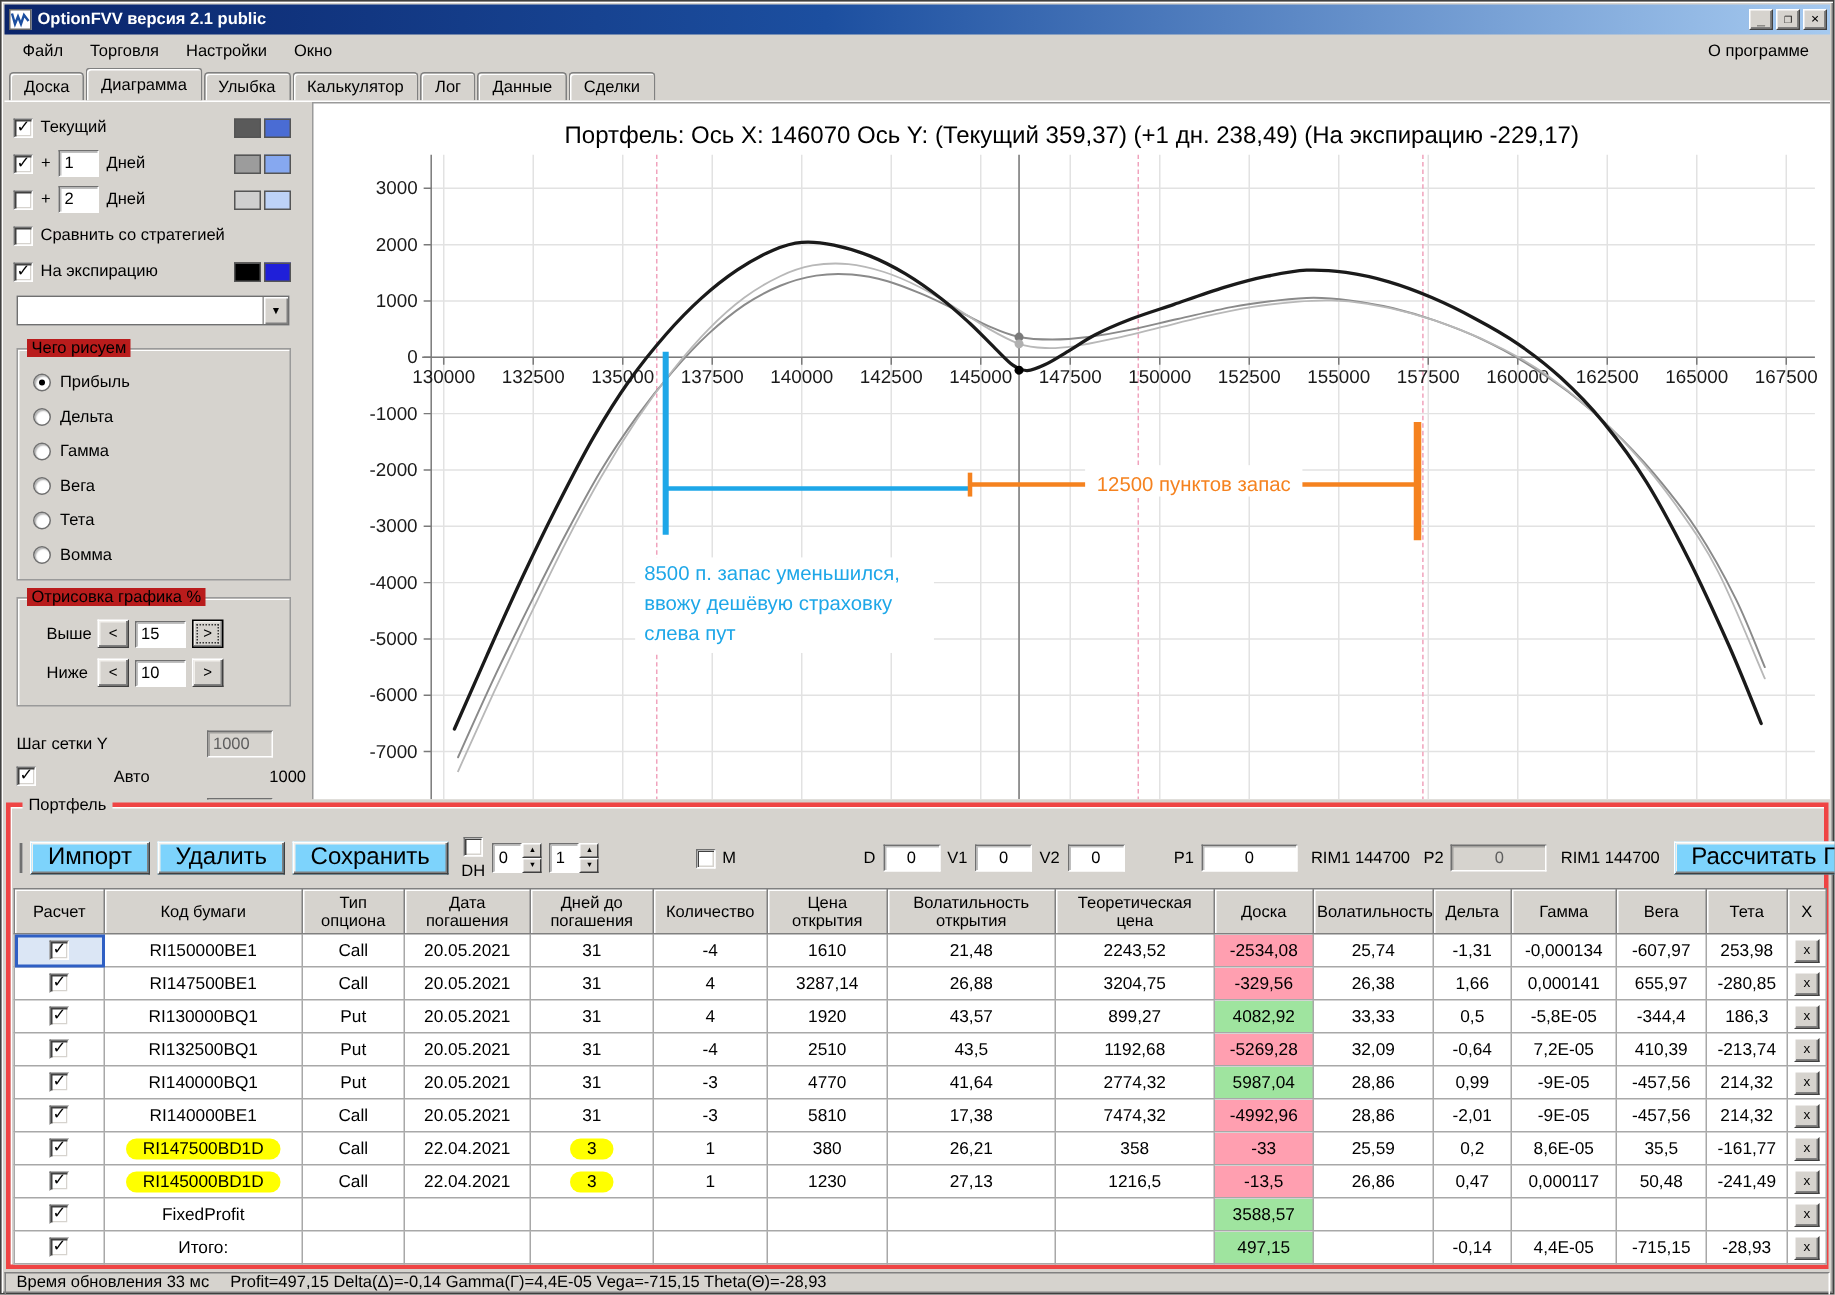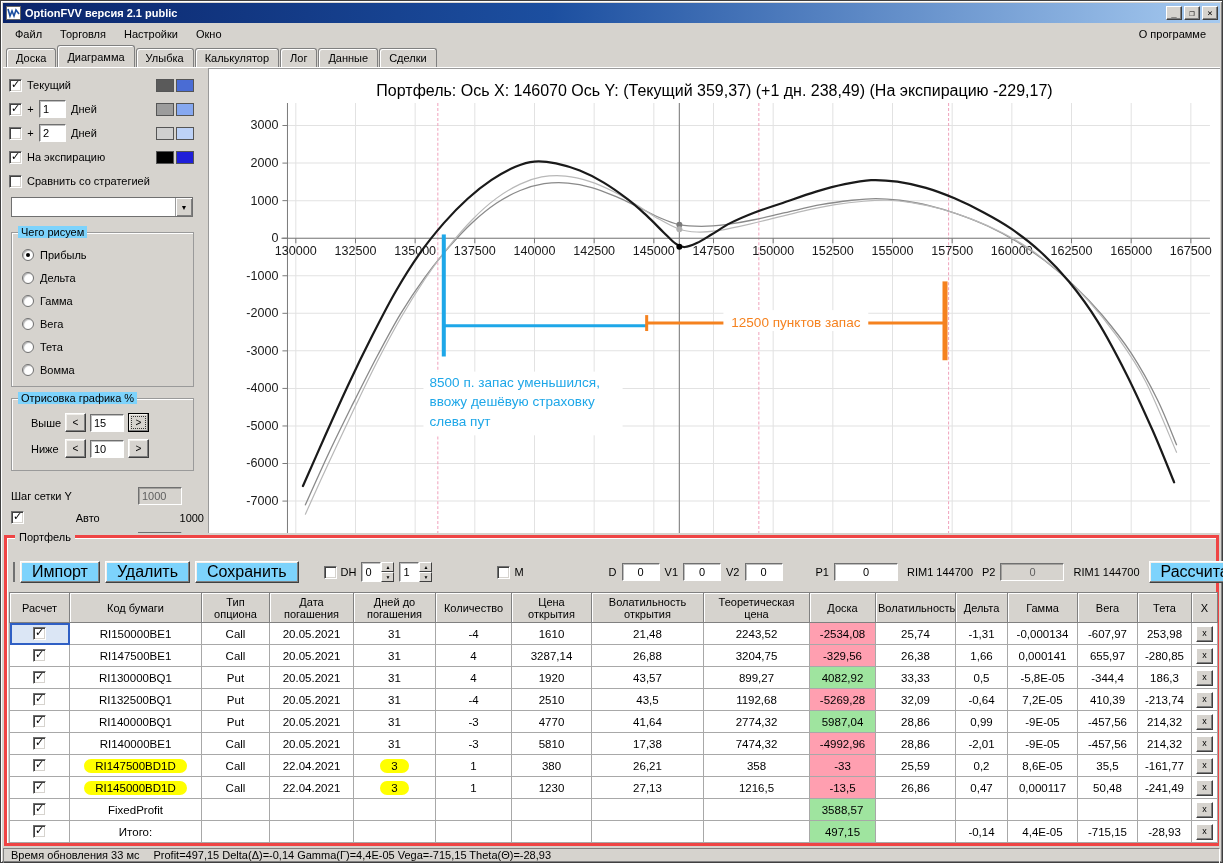--- a/index.html
+++ b/index.html
@@ -32,21 +32,21 @@
   .txt{height:18px;border:1px solid;border-color:#707070 #fff #fff #707070;box-shadow:inset 1px 1px 0 #40404055;background:#fff;padding:1px 3px;font-size:11px;font-family:inherit;}
   .txt.dis{background:#d6d3ce;color:#5f5f5f;}
   .days{width:27px;}
   .w34{width:34px;}.w38{width:38px;}.w44{width:44px;}.w64{width:64px;}
   .tc{text-align:center;}
   .combo{height:20px;background:#fff;border:1px solid #707070;display:inline-flex;align-items:center;overflow:hidden;}
   .combo-text{flex:1;padding:0 4px;white-space:nowrap;}
   .combo-btn{width:17px;align-self:stretch;background:#d6d3ce;border-left:1px solid #9a9a9a;box-shadow:inset 1px 1px 0 #fff,inset -1px -1px 0 #808080;font-size:7px;display:flex;align-items:center;justify-content:center;}
   .panel-combo{width:182px;margin:4px 0 4px 2px;}
   .groupbox{position:relative;border:1px solid #9a9a9a;box-shadow:inset 1px 1px 0 #fff;margin:11px 10px 0 2px;padding:10px 4px 5px 7px;}
-  .group-label{position:absolute;top:-7px;left:6px;background:#7dd3fc;padding:0 3px;white-space:nowrap;}
+  .group-label{position:absolute;top:-7px;left:6px;background:#b91c1c;padding:0 3px;white-space:nowrap;}
   .radio-row{display:flex;align-items:center;gap:6px;height:23px;padding-left:3px;}
   .radio{width:12px;height:12px;border-radius:50%;background:#fff;border:1px solid #707070;box-shadow:inset 1px 1px 1px #40404066;position:relative;flex:0 0 12px;}
   .radio.on::after{content:"";position:absolute;left:3px;top:3px;width:4px;height:4px;border-radius:50%;background:#000;}
   .spin-row{display:flex;align-items:center;gap:4px;margin:4px 12px 7px;}
   .sp-lbl{width:30px;}
   .abtn{width:21px;height:19px;background:#d6d3ce;border:1px solid;border-color:#fff #404040 #404040 #fff;box-shadow:inset -1px -1px 0 #808080,inset 1px 1px 0 #f2f0ec;font-size:10px;line-height:10px;padding:0;font-family:inherit;}
   .abtn.focused{border-color:#000;outline:1px dotted #333;outline-offset:-4px;}
   .grid-row{display:flex;align-items:center;justify-content:space-between;margin:16px 22px 0 2px;}
   .auto-row{display:flex;align-items:center;gap:6px;margin:6px 0 0 2px;justify-content:space-between;}
   .auto-val{margin-left:28px;}
@@ -56,21 +56,21 @@
   .chart-title{text-align:center;padding-top:13px;height:34px;flex:0 0 34px;font-size:16px;white-space:nowrap;}
   #chart-svg{width:100%;height:432px;display:block;font-family:"Liberation Sans",sans-serif;}
   
   .portfolio{flex:0 0 308px;border:3px solid #ef4444;box-shadow:inset 1px 1px 0 #fff;margin:2px 1px 0;position:relative;padding:20px 2px 0;}
   .pgroup-label{position:absolute;top:-7px;left:8px;background:#d6d3ce;padding:0 4px;}
   .toolbar{display:flex;align-items:center;gap:5px;padding:2px 4px 0;height:26px;}
   .btn{height:22px;background:#7dd3fc;border:1px solid;border-color:#fff #404040 #404040 #fff;box-shadow:inset -1px -1px 0 #808080,inset 1px 1px 0 #f2f0ec;padding:0 11px;font-size:16px;font-family:inherit;white-space:nowrap;}
   .btn.sq{padding:0 5px;margin-left:4px;}
   .preset{width:112px;}
   .chk{display:inline-flex;align-items:center;gap:4px;white-space:nowrap;}
-  .ml20{margin-left:20px;}.ml28{margin-left:28px;}.ml60{margin-left:60px;}.ml80{margin-left:80px;}
+  .ml20{margin-left:4px;flex-direction:column;}.ml28{margin-left:28px;}.ml60{margin-left:60px;}.ml80{margin-left:80px;}
   .spinbox{display:inline-flex;align-items:stretch;height:20px;}
   .spin-in{width:20px;text-align:left;height:20px;}
   .spins{display:inline-flex;flex-direction:column;width:13px;}
   .sb{flex:1;font-size:5px;line-height:4px;padding:0;background:#d6d3ce;border:1px solid;border-color:#fff #404040 #404040 #fff;}
   .fgroup{display:inline-flex;align-items:center;gap:5px;white-space:nowrap;}
   .rim{white-space:nowrap;margin:0 4px;}
   
   #ptable{border-collapse:collapse;table-layout:fixed;width:100%;background:#fff;margin-top:8px;font-size:11.5px;}
   #ptable th{background:#d6d3ce;border:1px solid #808080;box-shadow:inset 1px 1px 0 #fff;font-weight:normal;font-size:11px;padding:1px 2px;height:30px;overflow:hidden;}
   #ptable td{border:1px solid #a8a8a8;text-align:center;height:22px;padding:0 2px;overflow:hidden;white-space:nowrap;}
@@ -145,30 +145,30 @@
         <span class="cb"></span>
         <span class="s-plus">+</span>
         <input class="txt days" value="2" style="">
         <span class="s-lbl">Дней</span>
         <span class="swatches">
             <span class="sw" style="background: rgb(207, 207, 207);"></span>
             <span class="sw" style="background: rgb(189, 210, 247);"></span>
           </span>
       </div>
       <div class="series-row">
+        <span class="cb"></span>
+        <span class="s-lbl">Сравнить со стратегией</span>
+      </div>
+      <div class="series-row">
         <span class="cb checked"></span>
         <span class="s-lbl">На экспирацию</span>
         <span class="swatches">
             <span class="sw" style="background: rgb(0, 0, 0);"></span>
             <span class="sw" style="background: rgb(31, 31, 217);"></span>
           </span>
-      </div>
-      <div class="series-row">
-        <span class="cb"></span>
-        <span class="s-lbl">Сравнить со стратегией</span>
       </div>
       <div class="combo panel-combo">
         <span class="combo-text"></span>
         <span class="combo-btn">▼</span>
       </div>
 
       <div class="groupbox">
         <span class="group-label">Чего рисуем</span>
         <div class="radio-row">
             <span class="radio on"></span>

